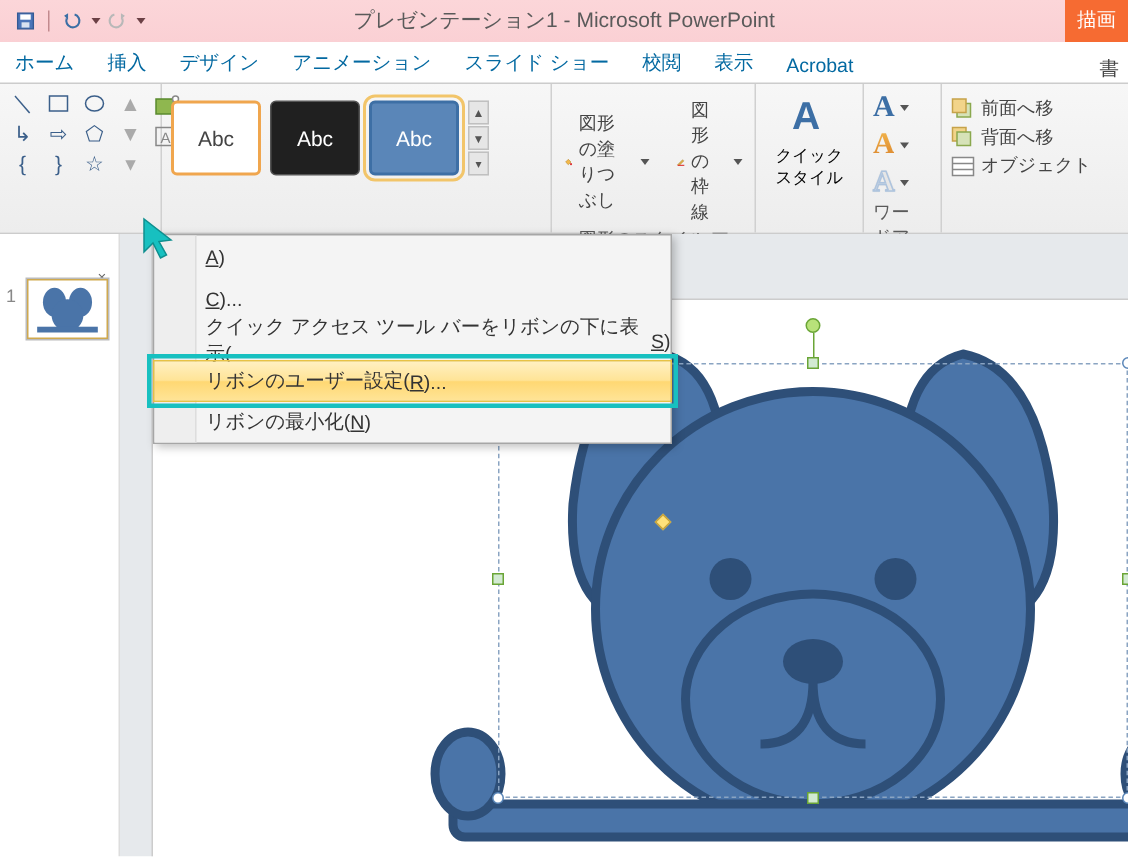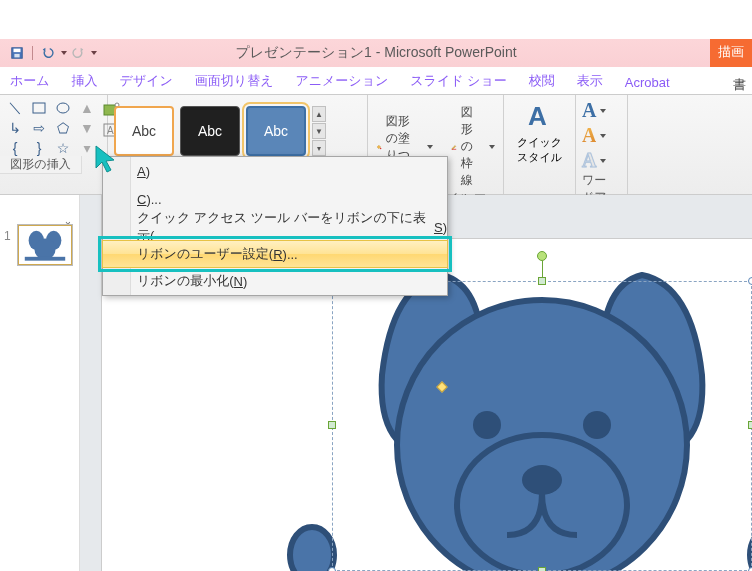--- a/index.html
+++ b/index.html
@@ -1,29 +1,29 @@
 <!DOCTYPE html>
 <html><head>
 <meta charset="utf-8">
 <style>
   * { box-sizing: border-box; margin: 0; padding: 0; font-family: "Meiryo UI", "Segoe UI", sans-serif; }
   body { background: #fff; width: 752px; height: 571px; overflow: hidden; position: relative; font-size: 13px; }
 
   
-  .titlebar { height: 28px; background: linear-gradient(#fcd6d9, #fad0d4); display: flex; align-items: center; padding-left: 10px; position: relative; margin-top: 39px; }
+  .titlebar { height: 28px; background: linear-gradient(#fcd6d9, #fad0d4); display: flex; align-items: center; padding-left: 10px; position: relative; }
   .qat { display: flex; align-items: center; gap: 4px; }
   .qat-icon { width: 14px; height: 14px; }
   .qat-sep { width:1px; height:14px; background:#c28a8e; margin: 0 4px; }
   .qat-drop { width: 0; height: 0; border-left:3px solid transparent; border-right:3px solid transparent; border-top:4px solid #6b4045; margin-left:2px; }
   .title-text { position: absolute; left: 50%; transform: translateX(-50%); color: #5a5a5a; font-size: 14px; font-weight: 400; }
   .format-tab { position:absolute; right:0; top:0; height:28px; background:#f66b32; color:#fff; padding: 4px 8px; font-size:13px;font-family:Liberation Serif, serif; }
 
   
   .tabs { height: 28px; display:flex; align-items:flex-end; gap: 22px; padding-left: 10px; border-bottom: 1px solid #ccc; background:#fff; }
-  .tab { color:#8b5cf6; font-size:13px; padding-bottom: 4px; cursor:pointer; }
+  .tab { color:#0369a1; font-size:13px; padding-bottom: 4px; cursor:pointer; }
   .tabs-extra { position:absolute; right: 6px; color:#444; }
 
   
   .ribbon { height: 100px; background: linear-gradient(#f7f7f7,#ededed); border-bottom:1px solid #ccc; display:flex; position:relative; }
   .ribbon-group { border-right:1px solid #d0d0d0; padding: 4px 6px 2px 6px; display:flex; flex-direction:column; justify-content:space-between; height:100%; }
   .group-label-launcher { display:flex; justify-content:center; align-items:center; gap:4px; }
   .launcher-icon { width:10px; height:10px; border:1px solid #999; position:relative; }
   .launcher-icon::after { content:''; position:absolute; right:1px; bottom:1px; width:3px; height:3px; border-right:1px solid #999; border-bottom:1px solid #999; }
 
   .shapes-grid { display:grid; grid-template-columns: repeat(4, 20px); gap: 2px 4px; }
@@ -109,21 +109,20 @@
     <span class="qat-drop"></span>
   </div>
   <div class="title-text">プレゼンテーション1 - Microsoft PowerPoint</div>
   <div class="format-tab">描画</div>
 </div>
 
 <div class="tabs">
   <div class="tab">ホーム</div>
   <div class="tab">挿入</div>
   <div class="tab">デザイン</div>
-  <div class="tab">画面切り替え</div>
   <div class="tab">アニメーション</div>
   <div class="tab">スライド ショー</div>
   <div class="tab">校閲</div>
   <div class="tab">表示</div>
   <div class="tab">Acrobat</div>
   <div class="tabs-extra">書</div>
 </div>
 
 <div class="ribbon">
 
@@ -226,20 +225,46 @@
           <span class="wordart-A A3">A</span>
           <span class="drop-small"></span>
         </div>
     </div>
     <div class="group-label-launcher grp-bottom">
       <span>ワードアートのス…</span>
       <span class="launcher-icon"></span>
     </div>
   </div>
 
+  <div class="ribbon-group" style="flex:1; border-right:none;">
+    <div class="arrange-list" style="padding-top:4px;">
+      <div class="arrange-item">
+        <svg class="arrange-icon" viewBox="0 0 16 16">
+            <rect x="4" y="4" width="9" height="9" fill="#d6e2b8" stroke="#8aa84e"></rect>
+            <rect x="1" y="1" width="9" height="9" fill="#f2d48a" stroke="#c6a24a"></rect>
+          </svg>
+        <span>前面へ移</span>
+      </div>
+      <div class="arrange-item">
+        <svg class="arrange-icon" viewBox="0 0 16 16">
+            <rect x="1" y="1" width="9" height="9" fill="#f2d48a" stroke="#c6a24a"></rect>
+            <rect x="4" y="4" width="9" height="9" fill="#d6e2b8" stroke="#8aa84e"></rect>
+          </svg>
+        <span>背面へ移</span>
+      </div>
+      <div class="arrange-item">
+        <svg class="arrange-icon" viewBox="0 0 16 16">
+            <rect x="1" y="2" width="14" height="12" fill="#fff" stroke="#888"></rect>
+            <line x1="1" y1="6" x2="15" y2="6" stroke="#888"></line>
+            <line x1="1" y1="10" x2="15" y2="10" stroke="#888"></line>
+          </svg>
+        <span>オブジェクト</span>
+      </div>
+    </div>
+  </div>
 </div>
 
 <div style="position:absolute; left:0; top:156px; width:82px; height:18px; background:#f2f2f2; border-right:1px solid #ddd; border-bottom:1px solid #ddd; display:flex; align-items:center; justify-content:center; font-size:12px; color:#555;">
   <span>図形の挿入</span>
 </div>
 
 <div class="below">
 
   <div class="thumb-panel">
     <div class="panel-close" style="top:22px;">×</div>

